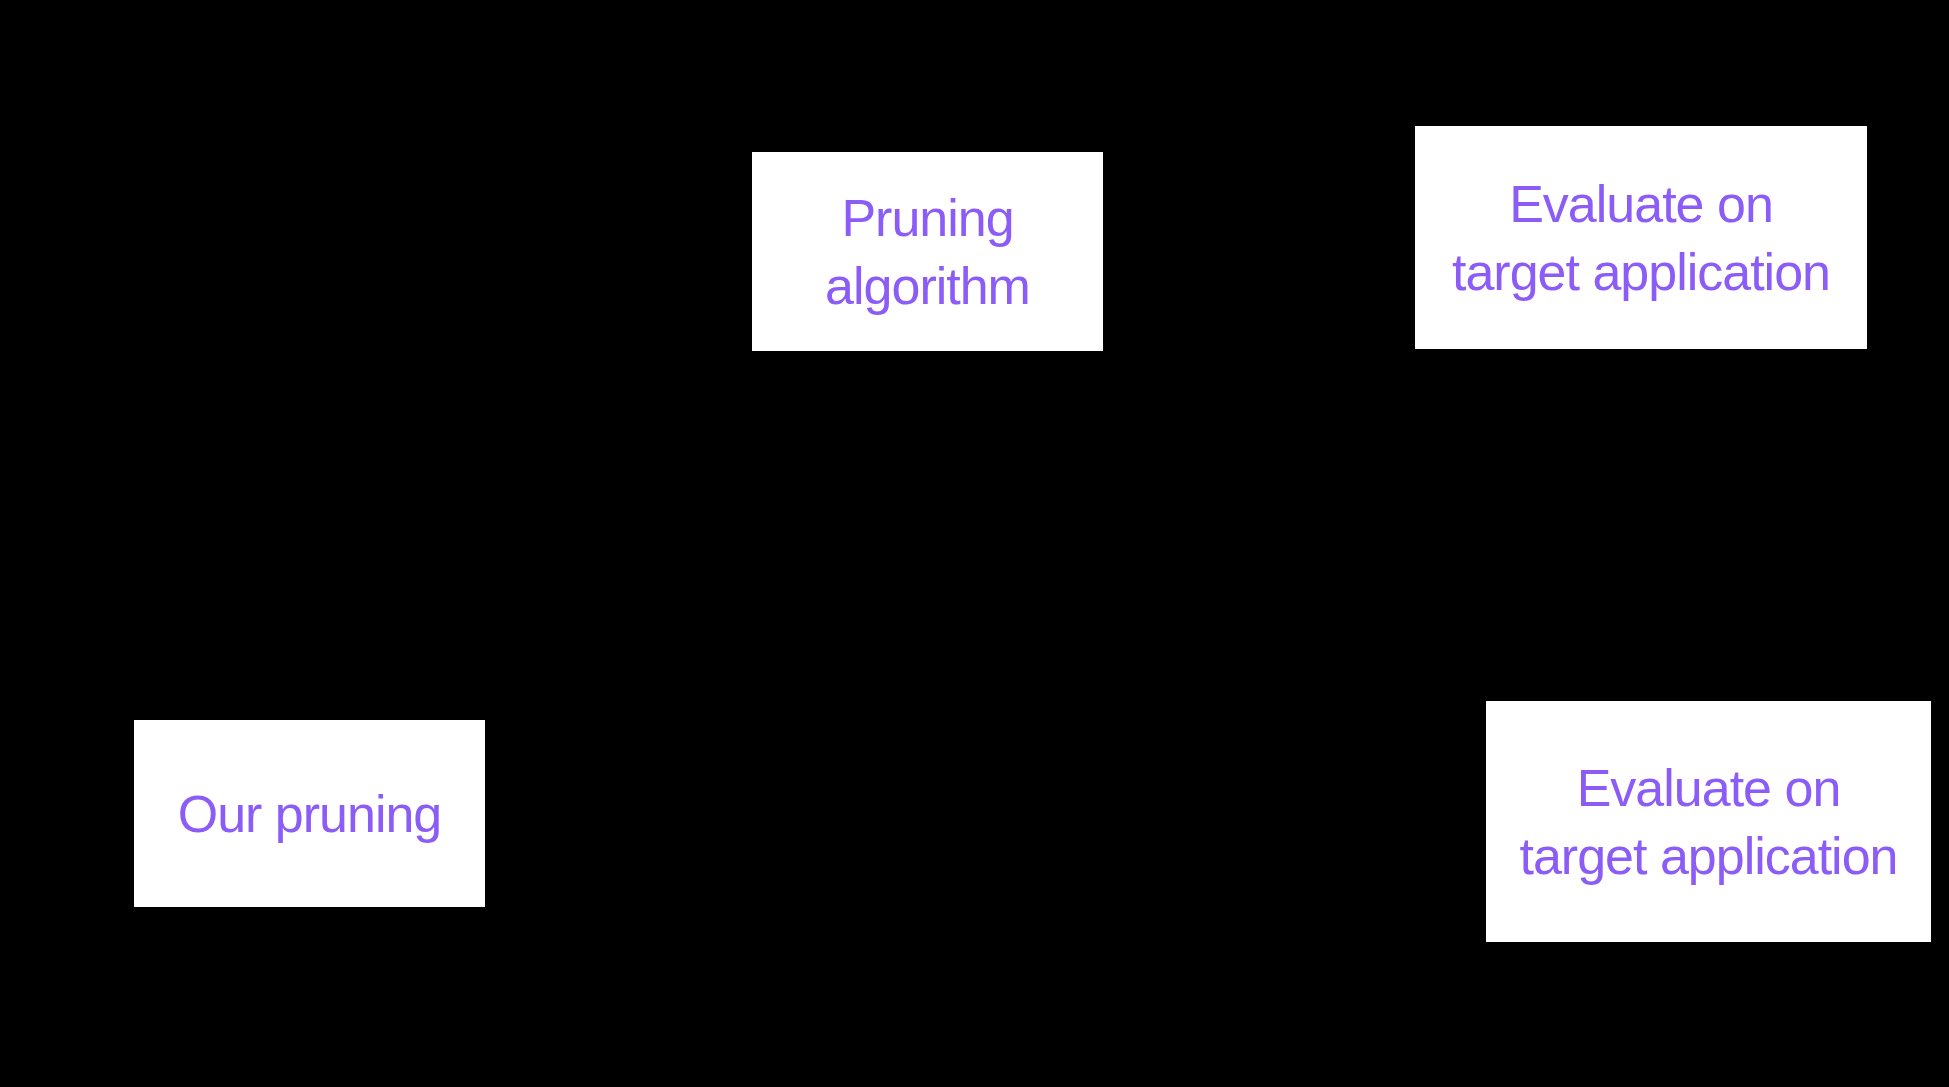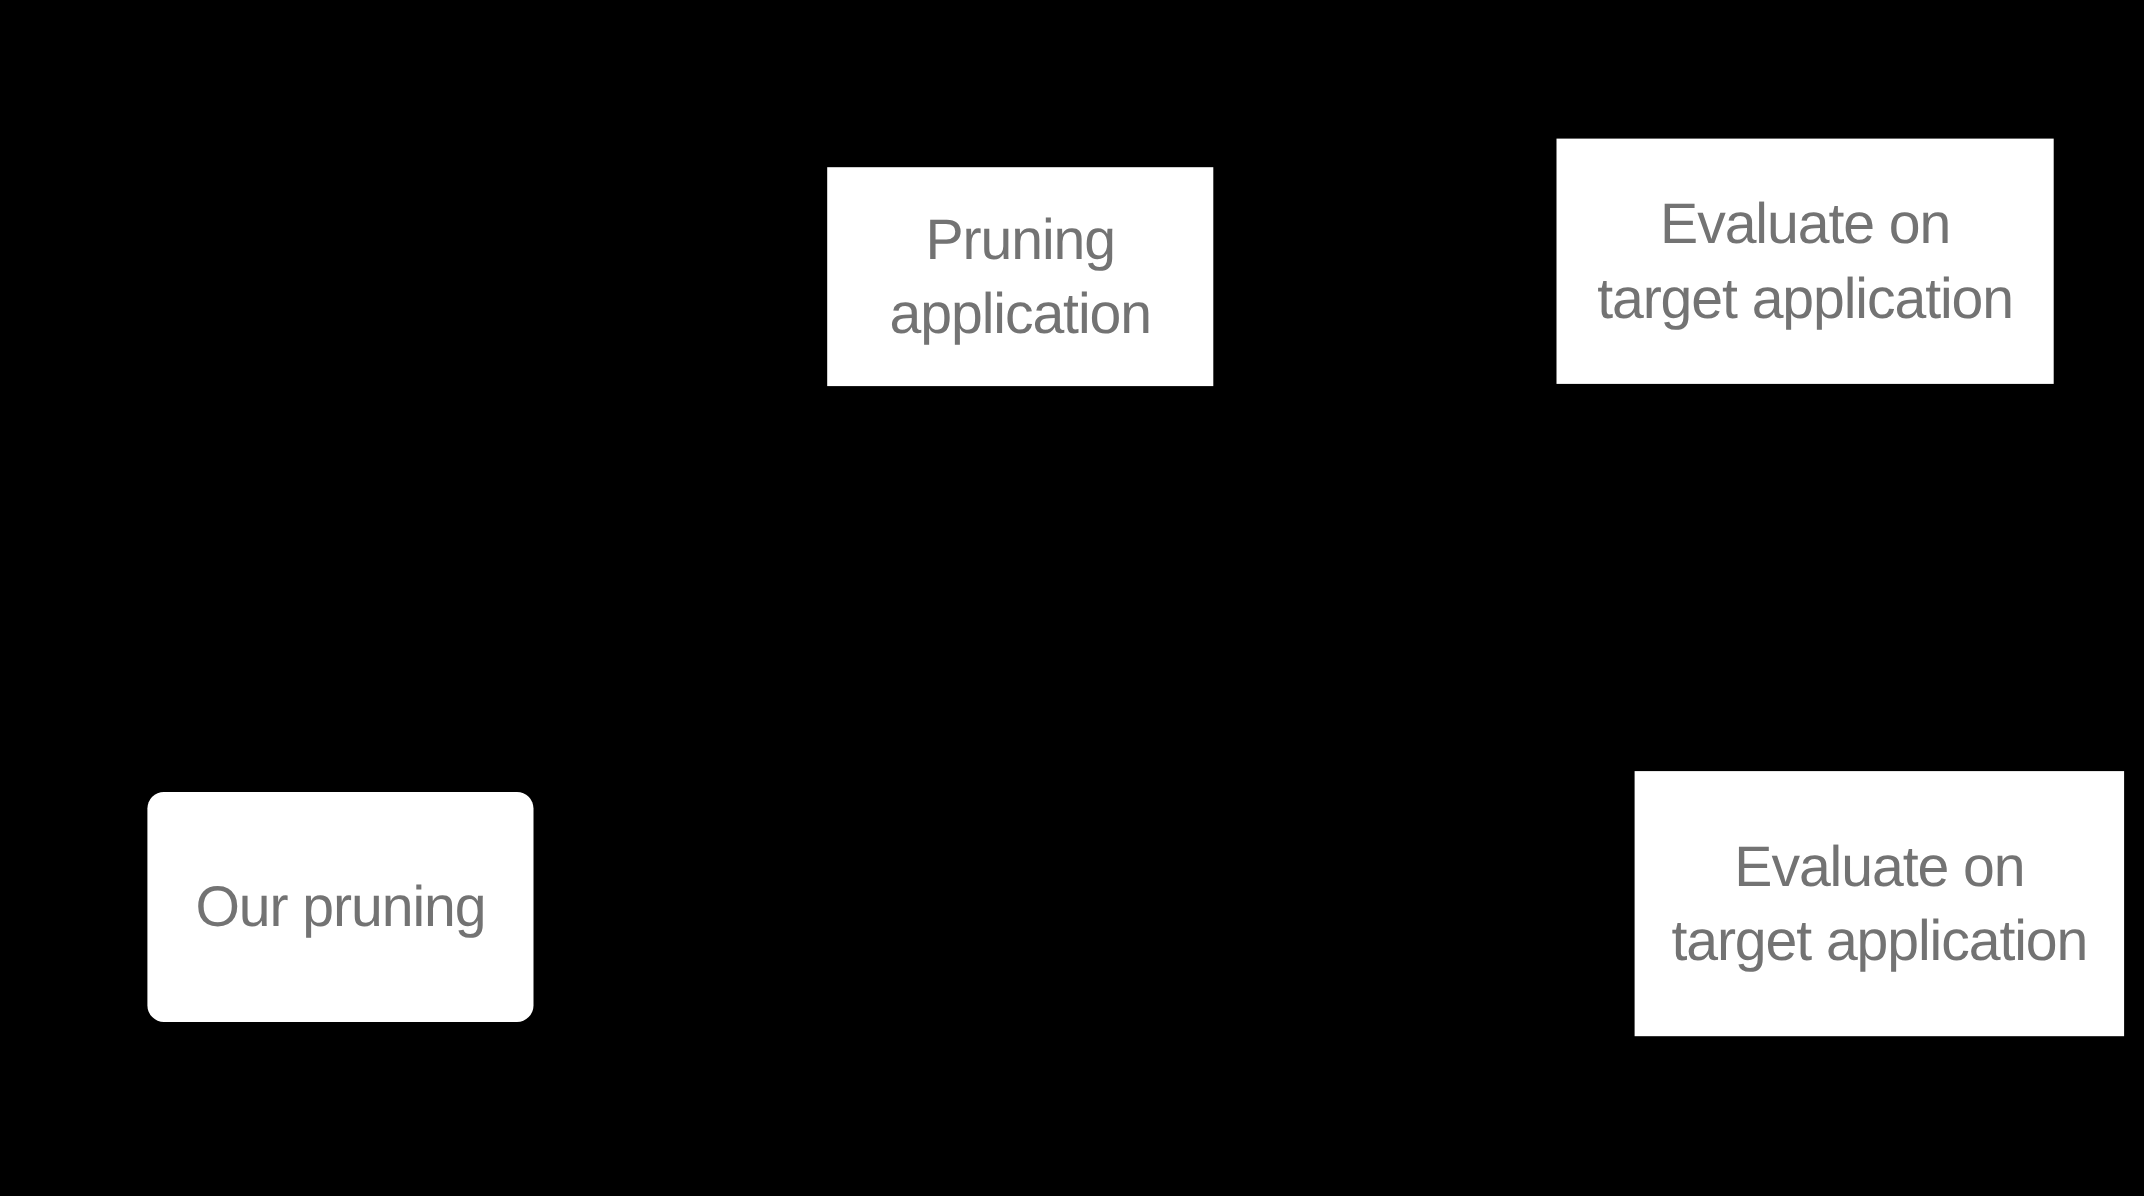--- a/index.html
+++ b/index.html
@@ -11,48 +11,48 @@
     position: relative;
     width: 1949px;
     height: 1087px;
     background: #000000;
     overflow: hidden;
     font-family: "Liberation Sans", sans-serif;
   }
   .node {
     position: absolute;
     background: #ffffff;
-    color: #737373;
+    color: #8b5cf6;
     display: flex;
     flex-direction: column;
     align-items: center;
     justify-content: center;
     text-align: center;
     font-size: 52px;
     line-height: 68px;
     letter-spacing: -1px;
     box-sizing: border-box;
   }
   .node-line {
     display: block;
     white-space: nowrap;
   }
   #node-pruning-algorithms   { left: 752px;  top: 152px; width: 351px; height: 199px; }
   #node-evaluate-top         { left: 1415px; top: 126px; width: 452px; height: 223px; }
-  #node-our-pruning          { left: 134px;  top: 720px; width: 351px; height: 209px; border-radius: 15px; }
+  #node-our-pruning          { left: 134px;  top: 720px; width: 351px; height: 187px; }
   #node-evaluate-bottom      { left: 1486px; top: 701px; width: 445px; height: 241px; }
 </style>
 </head>
 <body>
 
 <div class="canvas">
 
   <div class="node" id="node-pruning-algorithms">
     <span class="node-line">Pruning</span>
-    <span class="node-line">application</span>
+    <span class="node-line">algorithm</span>
   </div>
 
   <div class="node" id="node-evaluate-top">
     <span class="node-line">Evaluate on</span>
     <span class="node-line">target application</span>
   </div>
 
   <div class="node" id="node-our-pruning">
     <span class="node-line">Our pruning</span>
   </div>

